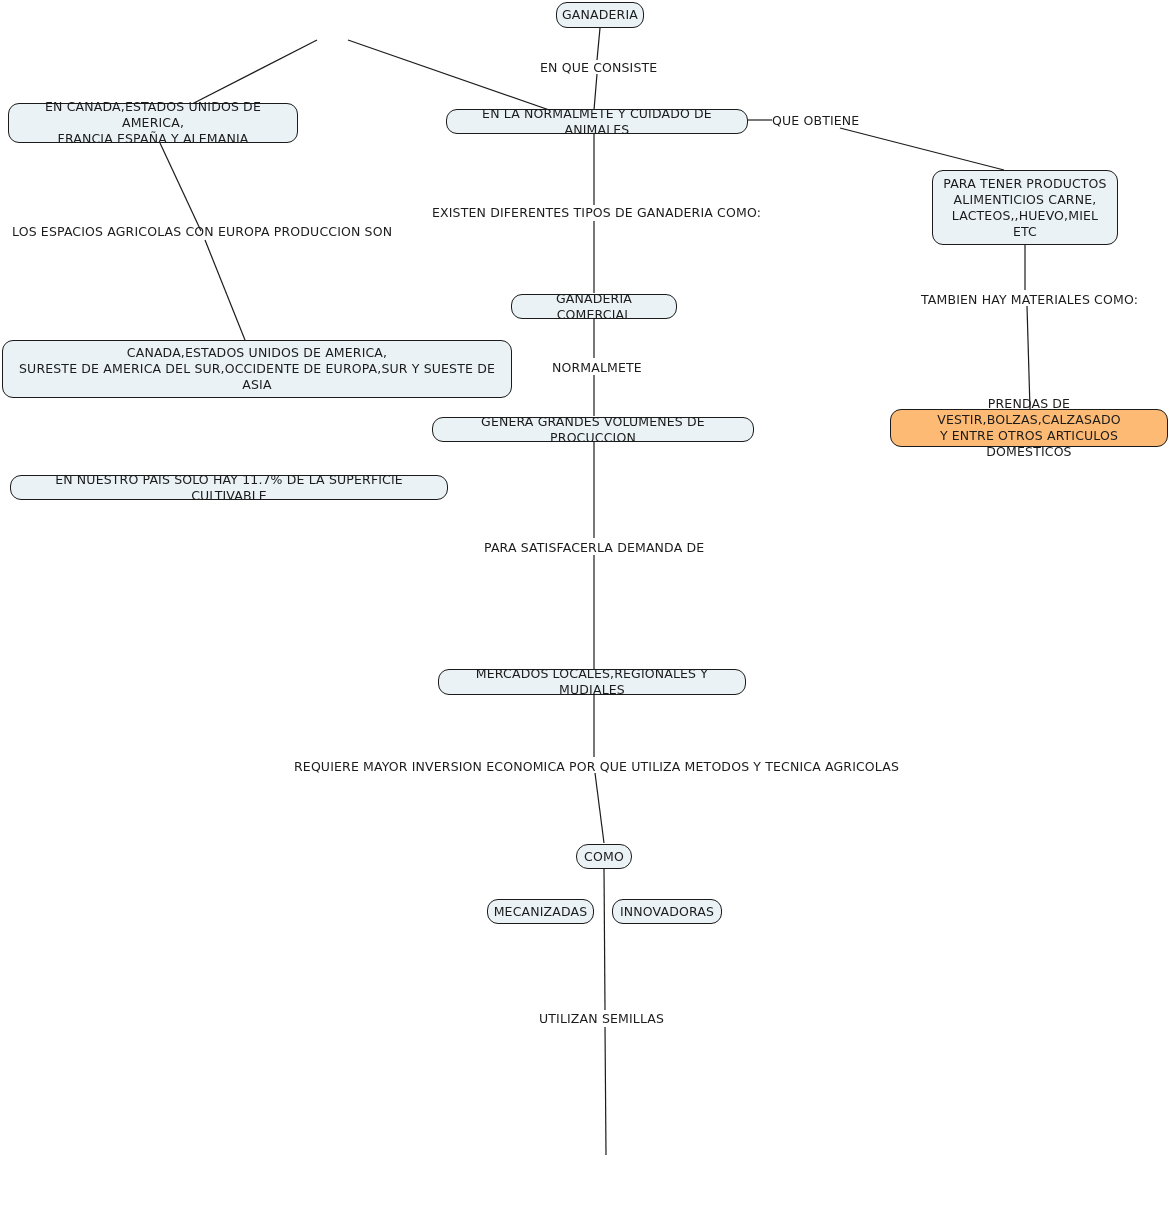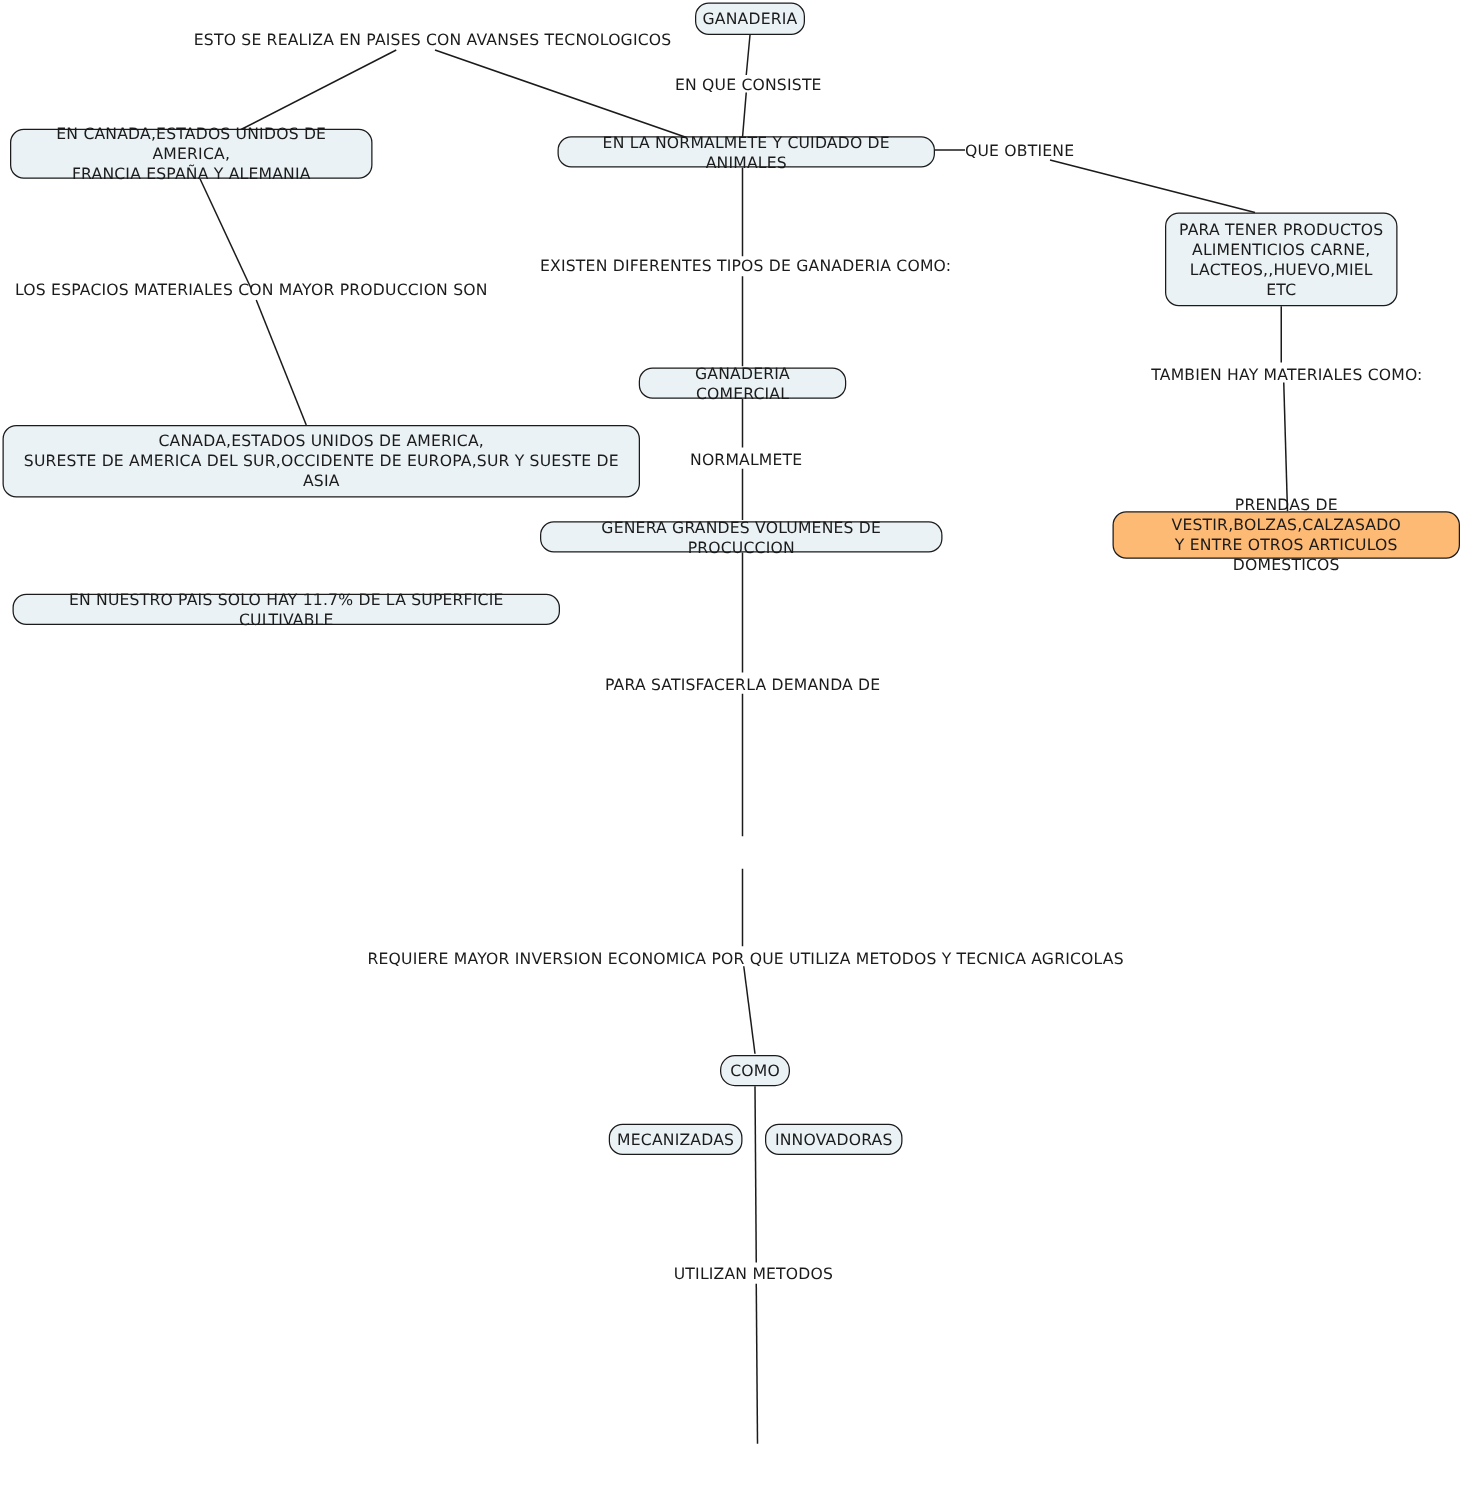--- a/index.html
+++ b/index.html
@@ -114,41 +114,41 @@
   <div class="node" style="left:2px; top:340px; width:510px; height:58px;">CANADA,ESTADOS UNIDOS DE AMERICA,
 SURESTE DE AMERICA DEL SUR,OCCIDENTE DE EUROPA,SUR Y SUESTE DE ASIA</div>
 
   <div class="node" style="left:432px; top:417px; width:322px; height:25px;">GENERA GRANDES VOLUMENES DE PROCUCCION</div>
 
   <div class="node white" style="left:890px; top:409px; width:278px; height:38px;">PRENDAS DE VESTIR,BOLZAS,CALZASADO
 Y ENTRE OTROS ARTICULOS DOMESTICOS</div>
 
   <div class="node" style="left:10px; top:475px; width:438px; height:25px;">EN NUESTRO PAIS SOLO HAY 11.7% DE LA SUPERFICIE CULTIVABLE</div>
 
+  <div class="node" style="left:438px; top:669px; width:308px; height:26px;">MERCADOS LOCALES,REGIONALES Y MUDIALES</div>
 
   <div class="node" style="left:576px; top:844px; width:56px; height:25px;border-radius:12px;">COMO</div>
 
   <div class="node" style="left:487px; top:899px; width:107px; height:25px;">MECANIZADAS</div>
 
   <div class="node" style="left:612px; top:899px; width:110px; height:25px;">INNOVADORAS</div>
 
 
-  <div class="edge-label" style="left:155px; top:24px;">ESTO SE REALIZA EN PAISES CON AVANSES TECNOLOGICOS</div>
 
   <div class="edge-label" style="left:540px; top:60px;">EN QUE CONSISTE</div>
 
   <div class="edge-label" style="left:772px; top:113px;">QUE OBTIENE</div>
 
   <div class="edge-label" style="left:432px; top:205px;">EXISTEN DIFERENTES TIPOS DE GANADERIA COMO:</div>
 
-  <div class="edge-label" style="left:12px; top:224px;">LOS ESPACIOS MATERIALES CON MAYOR PRODUCCION SON</div>
+  <div class="edge-label" style="left:12px; top:224px;">LOS ESPACIOS AGRICOLAS CON EUROPA PRODUCCION SON</div>
 
   <div class="edge-label" style="left:921px; top:292px;">TAMBIEN HAY MATERIALES COMO:</div>
 
   <div class="edge-label" style="left:552px; top:360px;">NORMALMETE</div>
 
   <div class="edge-label" style="left:484px; top:540px;">PARA SATISFACERLA DEMANDA DE</div>
 
   <div class="edge-label" style="left:294px; top:759px;">REQUIERE MAYOR INVERSION ECONOMICA POR QUE UTILIZA METODOS Y TECNICA AGRICOLAS</div>
 
-  <div class="edge-label" style="left:539px; top:1011px;">UTILIZAN METODOS</div>
+  <div class="edge-label" style="left:539px; top:1011px;">UTILIZAN SEMILLAS</div>
 
 </div>
 
 </body></html>

